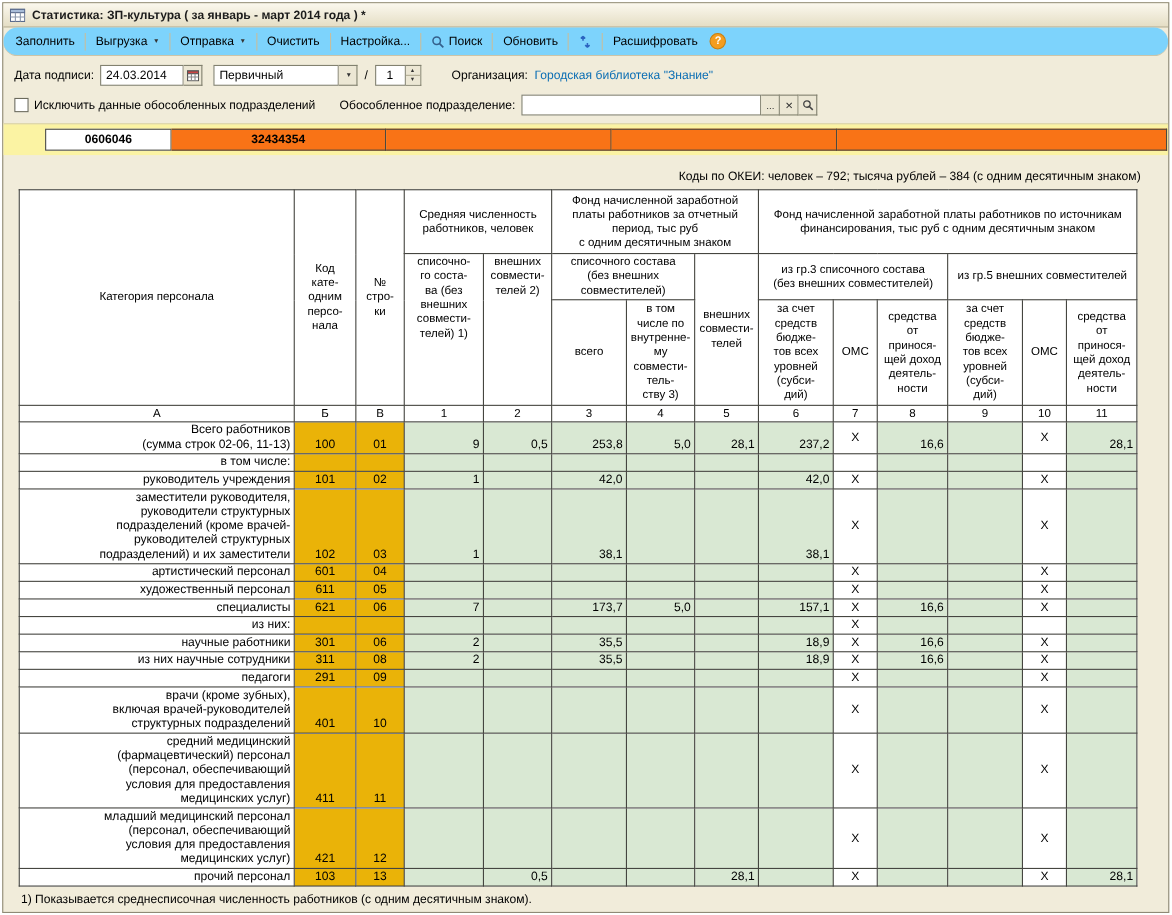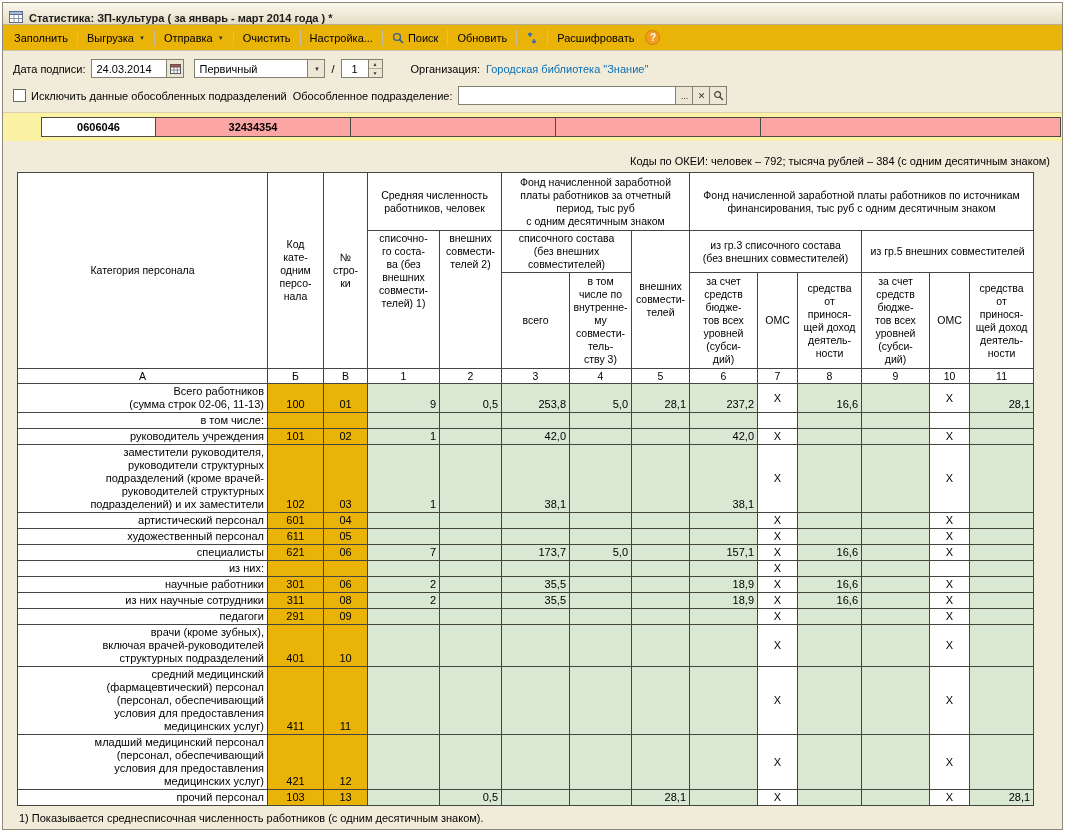--- a/index.html
+++ b/index.html
@@ -9,28 +9,28 @@
     background:#ffffff;
     font-family:"Liberation Sans", sans-serif;
     font-size:11px; color:#000;
   }
   .window {
     position:relative; width:1061px; height:828px; margin:2px;
     border:1px solid #8f8a76; background:#f1ecda; overflow:hidden;
   }
   
   .titlebar {
-    height:22px; display:flex; align-items:flex-end; gap:6px; padding:0 6px;
+    height:22px; display:flex; align-items:center; gap:6px; padding:0 6px;
     background:linear-gradient(#fbf8ee,#e5dec5);
     border-bottom:1px solid #b5ad90; font-weight:bold; color:#1c1c1c;
   }
   
   .toolbar {
     height:26px; display:flex; align-items:center; padding:4px 4px;
-    background:#eab308; border-bottom:1px solid #ccc4a8;
+    background:#7dd3fc; border-bottom:1px solid #ccc4a8;border-radius:13px;
   }
   .tbtn { display:flex; align-items:center; gap:4px; height:20px; padding:0 7px; border-radius:2px; cursor:default; white-space:nowrap; }
   .tsep { width:1px; height:16px; background:#c6be9f; margin:0 2px; }
   .dd-arrow { font-size:6px; color:#333; margin-left:1px; }
   .help-circle {
     width:15px; height:15px; border-radius:50%; background:#f59d1e; border:1px solid #c97f10;
     color:#fff; font-weight:bold; font-size:10px; text-align:center; line-height:13px; margin-left:4px;
   }
   
   .form-area { padding:8px 10px 7px; display:flex; flex-direction:column; gap:8px; }
@@ -47,26 +47,26 @@
   .spin-col { display:flex; flex-direction:column; width:14px; height:19px; border:1px solid #82816f; border-left:none; }
   .spin-btn { flex:1; background:#ece7d4; font-size:5px; line-height:8px; text-align:center; color:#333; cursor:default; }
   .spin-btn + .spin-btn { border-top:1px solid #b3ad94; }
   .org-link { color:#0b6eb4; cursor:pointer; }
   .checkbox { width:13px; height:13px; border:1px solid #6c6b5c; background:#fff; margin-right:5px; flex:0 0 auto; }
   
   .codes-band { background:#fbf3a3; padding:4px 0 4px 6px; border-top:1px solid #d8d0ae; }
   .codes-row { display:flex; }
   .code-cell {
     height:20px; line-height:18px; text-align:center; font-weight:bold;
-    border:1px solid #4a4a42; border-left:none; background:#fca5a5;
+    border:1px solid #4a4a42; border-left:none; background:#f97316;
   }
   .code-cell.first { border-left:1px solid #4a4a42; background:#ffffff;margin-left:32px; }
   
   .content { padding:2px 12px 0 14px; }
-  .okei-note { width:1016px; text-align:right; margin:12px 17px 5px; }
+  .okei-note { width:1016px; text-align:right; margin:12px 4px 5px; }
   table.main { border-collapse:collapse; table-layout:fixed; width:1016px; background:#fff; }
   .main th, .main td {
     border:1px solid #454540; padding:1px 3px; line-height:13px; overflow:hidden;
   }
   .main th { font-weight:normal; font-size:10.5px; text-align:center; vertical-align:middle; background:#fff; white-space:pre-line; }
   .main th.vtop { vertical-align:top; }
   .main td { font-size:11px; }
   tr.h1 { height:58px; }
   tr.h2 { height:40px;margin-top:11px; }
   tr.h3 { height:96px; }
@@ -172,21 +172,21 @@
       <div class="spin-col">
         <div class="spin-btn">▲</div>
         <div class="spin-btn">▼</div>
       </div>
       <span class="flabel" style="margin-left:28px">Организация:</span>
       <span class="org-link">Городская библиотека "Знание"</span>
     </div>
     <div class="frow">
       <div class="checkbox"></div>
       <span class="flabel">Исключить данные обособленных подразделений</span>
-      <span class="flabel" style="margin-left:0">Обособленное подразделение:</span>
+      <span class="flabel" style="margin-left:16px">Обособленное подразделение:</span>
       <div class="inputbox" style="width:218px"></div>
       <div class="mini-btn">...</div>
       <div class="mini-btn">✕</div>
       <div class="mini-btn">
         <svg width="11" height="11" viewBox="0 0 12 12">
           <circle cx="5" cy="5" r="3.2" fill="none" stroke="#444" stroke-width="1.3"></circle>
           <line x1="7.4" y1="7.4" x2="10.8" y2="10.8" stroke="#444" stroke-width="1.5"></line>
         </svg>
       </div>
     </div>

